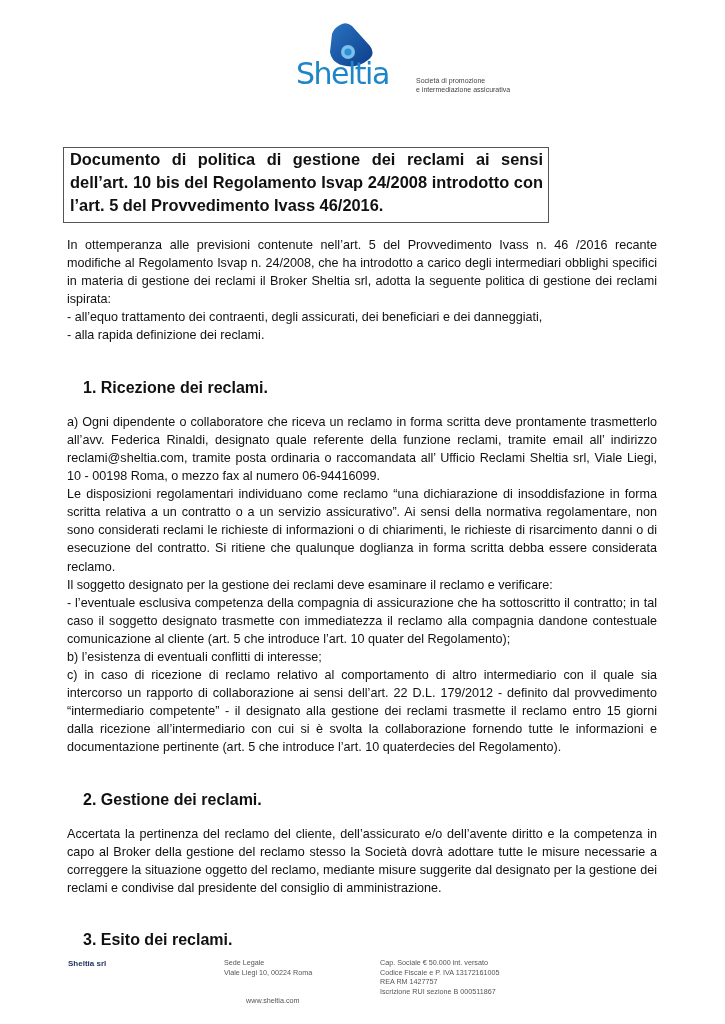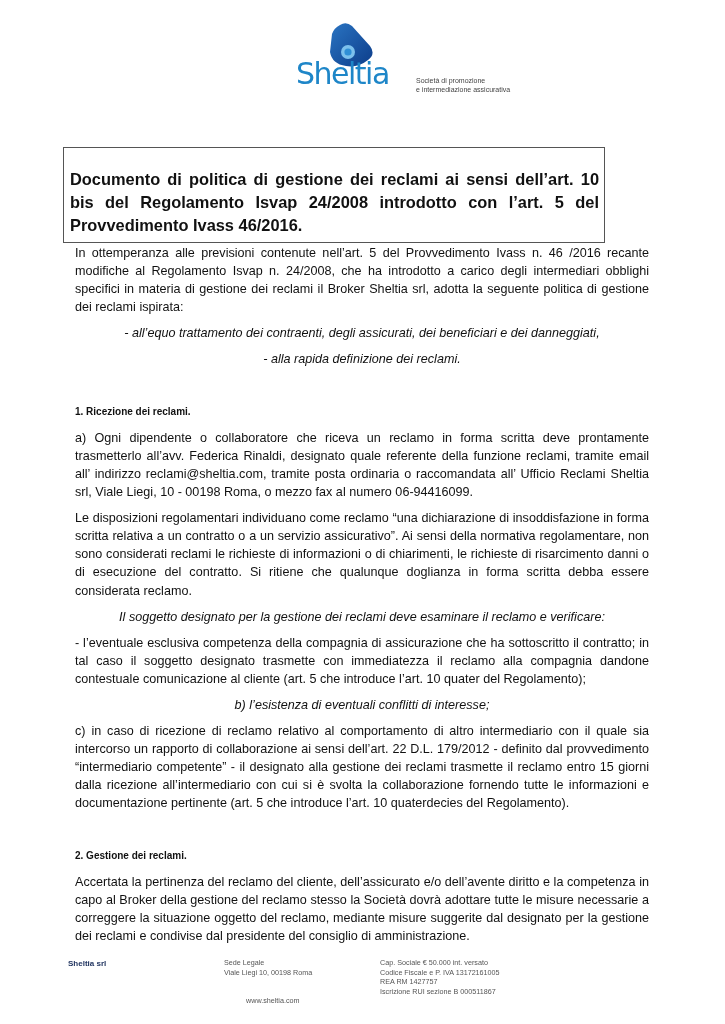--- a/index.html
+++ b/index.html
@@ -1,26 +1,26 @@
 <!DOCTYPE html>
 <html><head>
 <meta charset="utf-8">
 <style>
   html, body { margin: 0; padding: 0; background: #ffffff; }
   body { width: 725px; height: 1024px; position: relative; overflow: hidden; font-family: "Liberation Sans", sans-serif; color: #111; }
   .logo { position: absolute; left: 296px; top: 22px; width: 90px; height: 72px; }
   .logo svg { position: absolute; left: 28px; top: 0; }
   .logo-word { position: absolute; left: 0; top: 34px; font-family: "DejaVu Sans", sans-serif; font-size: 30px; color: #1e86c8; letter-spacing: -1.5px; line-height: 36px; }
   .tagline { position: absolute; left: 416px; top: 76px; font-size: 7px; line-height: 9px; color: #444; }
-  .title-box { position: absolute; left: 63px; top: 147px; width: 542px; border: 1.3px solid #555; padding: 20px 5px 5px 6px; box-sizing: border-box; }
+  .title-box { position: absolute; left: 63px; top: 147px; width: 486px; border: 1.3px solid #555; padding: 0 5px 5px 6px; box-sizing: border-box; }
   .title-box p { margin: 0; font-family: "Liberation Sans", sans-serif; font-weight: bold; font-size: 16.4px; line-height: 23px; text-align: justify; text-align-last: left; color: #111; }
   .content { position: absolute; left: 67px; top: 236px; width: 590px; font-size: 12.6px; line-height: 18.1px; color: #111; }
-  .content p { margin: 8px; text-align: justify; }
-  .content .left { text-align: center; font-style: italic; }
-  .content h3 { margin: 8px; font-size: 10px; line-height: 18.1px; font-weight: bold; }
+  .content p { margin: 0; text-align: justify; }
+  .content .left { text-align: left; }
+  .content h3 { margin: 16px; font-size: 16px; line-height: 18.1px; font-weight: bold; }
   .gap { height: 18.1px; }
   .footer-company { position: absolute; left: 68px; top: 959px; font-size: 8px; font-weight: bold; color: #1b2f5c; }
   .footer-addr { position: absolute; left: 224px; top: 958px; font-size: 7.2px; line-height: 9.5px; color: #555; }
   .footer-web { position: absolute; left: 224px; top: 996px; font-size: 7.2px; color: #555; padding-left: 22px; }
   .footer-legal { position: absolute; left: 380px; top: 958px; font-size: 7.2px; line-height: 9.5px; color: #555; }
 </style>
 </head>
 <body>
 
 <div class="logo">
@@ -58,26 +58,27 @@
   <p class="left">Il soggetto designato per la gestione dei reclami deve esaminare il reclamo e verificare:</p>
   <p>- l’eventuale esclusiva competenza della compagnia di assicurazione che ha sottoscritto il contratto; in tal caso il soggetto designato trasmette con immediatezza il reclamo alla compagnia dandone contestuale comunicazione al cliente (art. 5 che introduce l’art. 10 quater del Regolamento);</p>
   <p class="left">b) l’esistenza di eventuali conflitti di interesse;</p>
   <p>c) in caso di ricezione di reclamo relativo al comportamento di altro intermediario con il quale sia intercorso un rapporto di collaborazione ai sensi dell’art. 22 D.L. 179/2012 - definito dal provvedimento “intermediario competente” - il designato alla gestione dei reclami trasmette il reclamo entro 15 giorni dalla ricezione all’intermediario con cui si è svolta la collaborazione fornendo tutte le informazioni e documentazione pertinente (art. 5 che introduce l’art. 10 quaterdecies del Regolamento).</p>
   <div class="gap"></div>
 
   <h3>2. Gestione dei reclami.</h3>
   <p>Accertata la pertinenza del reclamo del cliente, dell’assicurato e/o dell’avente diritto e la competenza in capo al Broker della gestione del reclamo stesso la Società dovrà adottare tutte le misure necessarie a correggere la situazione oggetto del reclamo, mediante misure suggerite dal designato per la gestione dei reclami e condivise dal presidente del consiglio di amministrazione.</p>
   <div class="gap"></div>
 
+  <h3>3. Esito dei reclami.</h3>
 </div>
 
 <div class="footer-company">Sheltia srl</div>
 <div class="footer-addr">
   <div>Sede Legale</div>
-  <div>Viale Liegi 10, 00198 Roma</div>
+  <div>Viale Liegi 10, 00224 Roma</div>
 </div>
 <div class="footer-web">www.sheltia.com</div>
 <div class="footer-legal">
   <div>Cap. Sociale € 50.000 int. versato</div>
   <div>Codice Fiscale e P. IVA 13172161005</div>
   <div>REA RM 1427757</div>
   <div>Iscrizione RUI sezione B 000511867</div>
 </div>
 
 </body></html>

